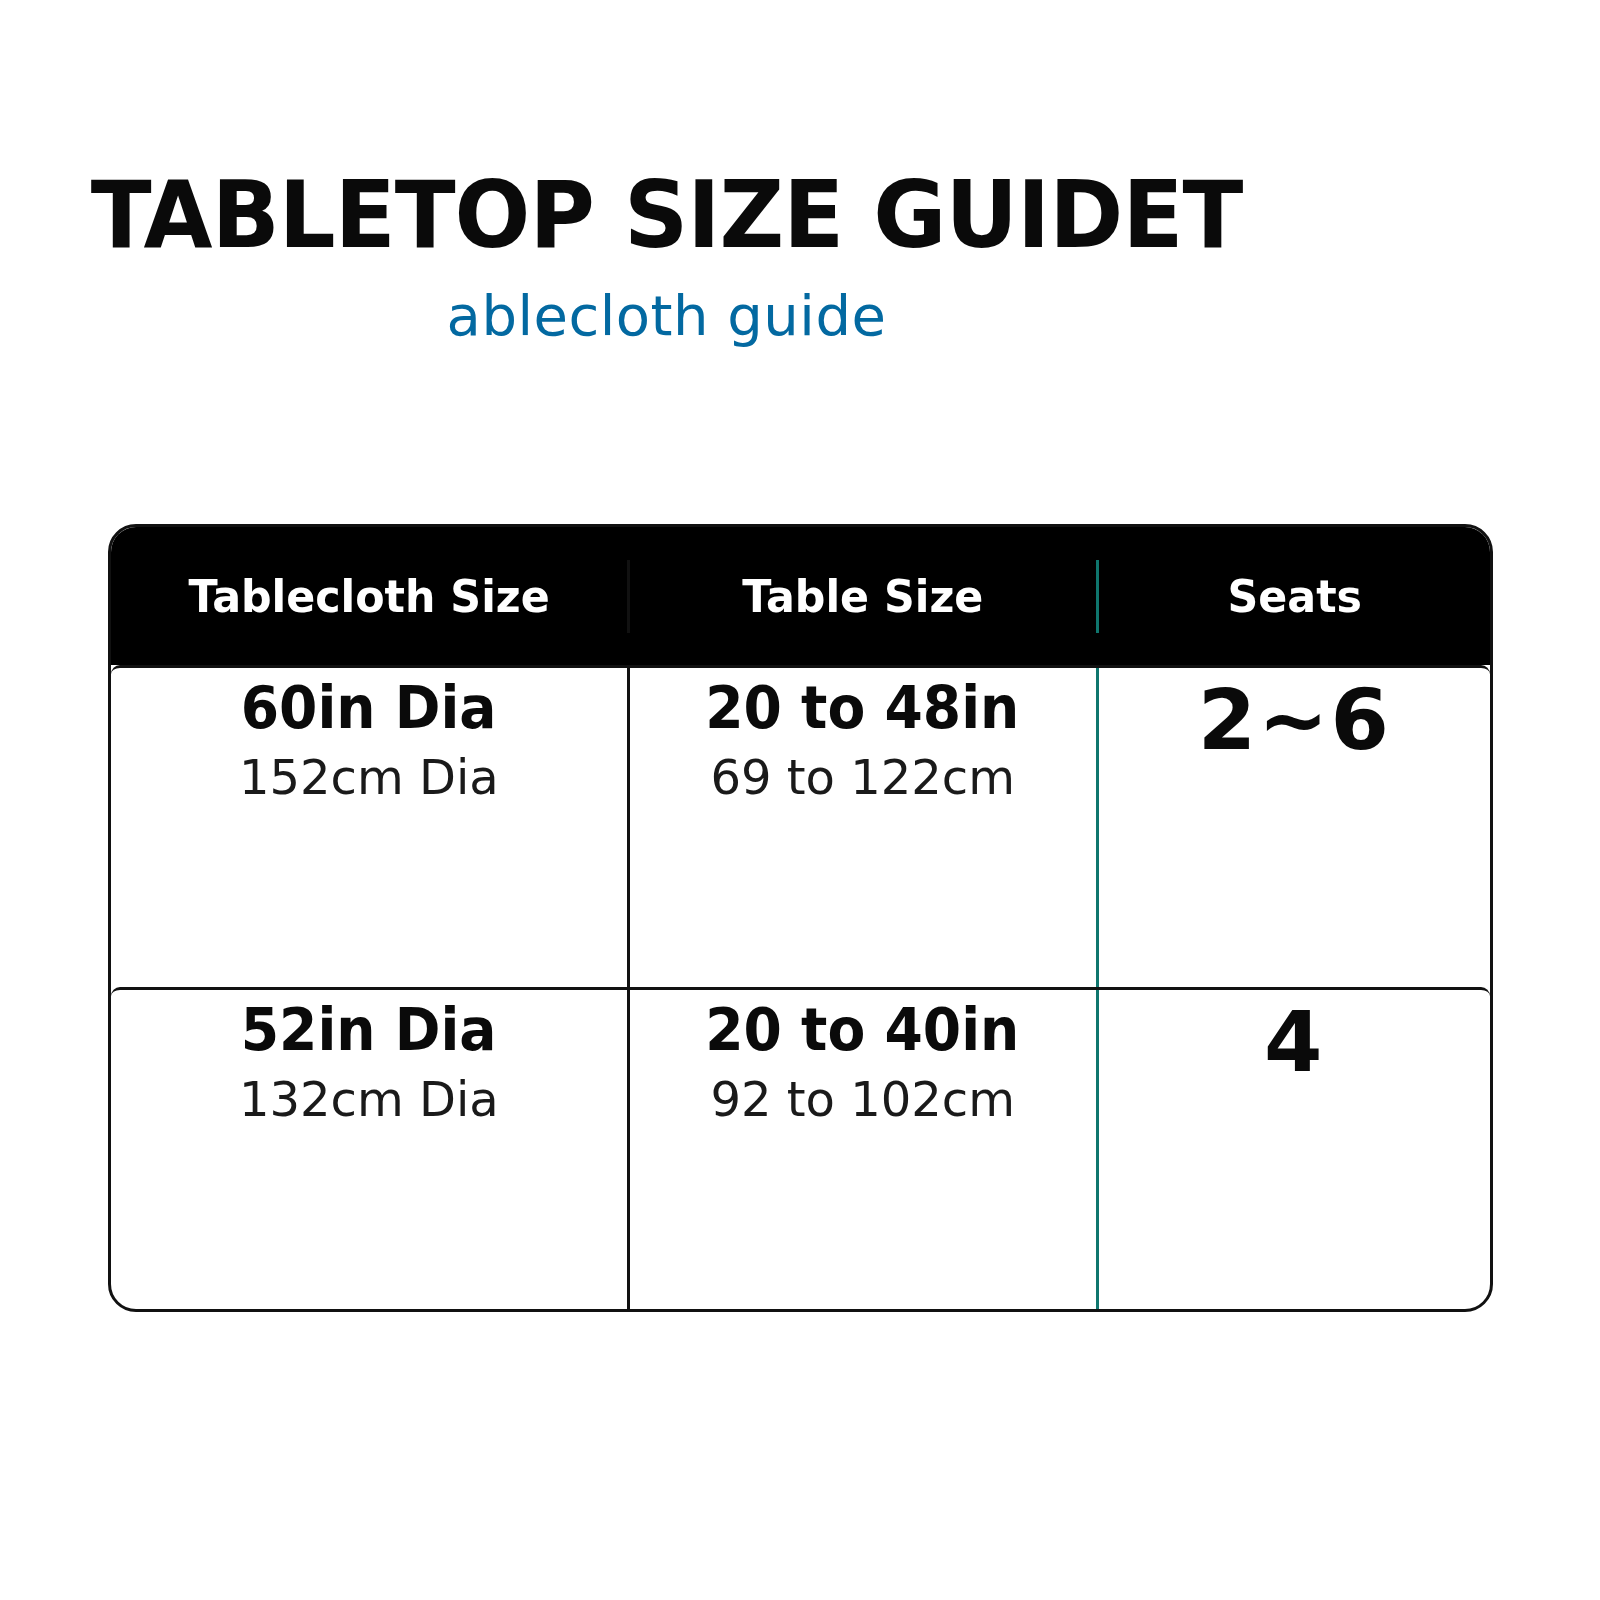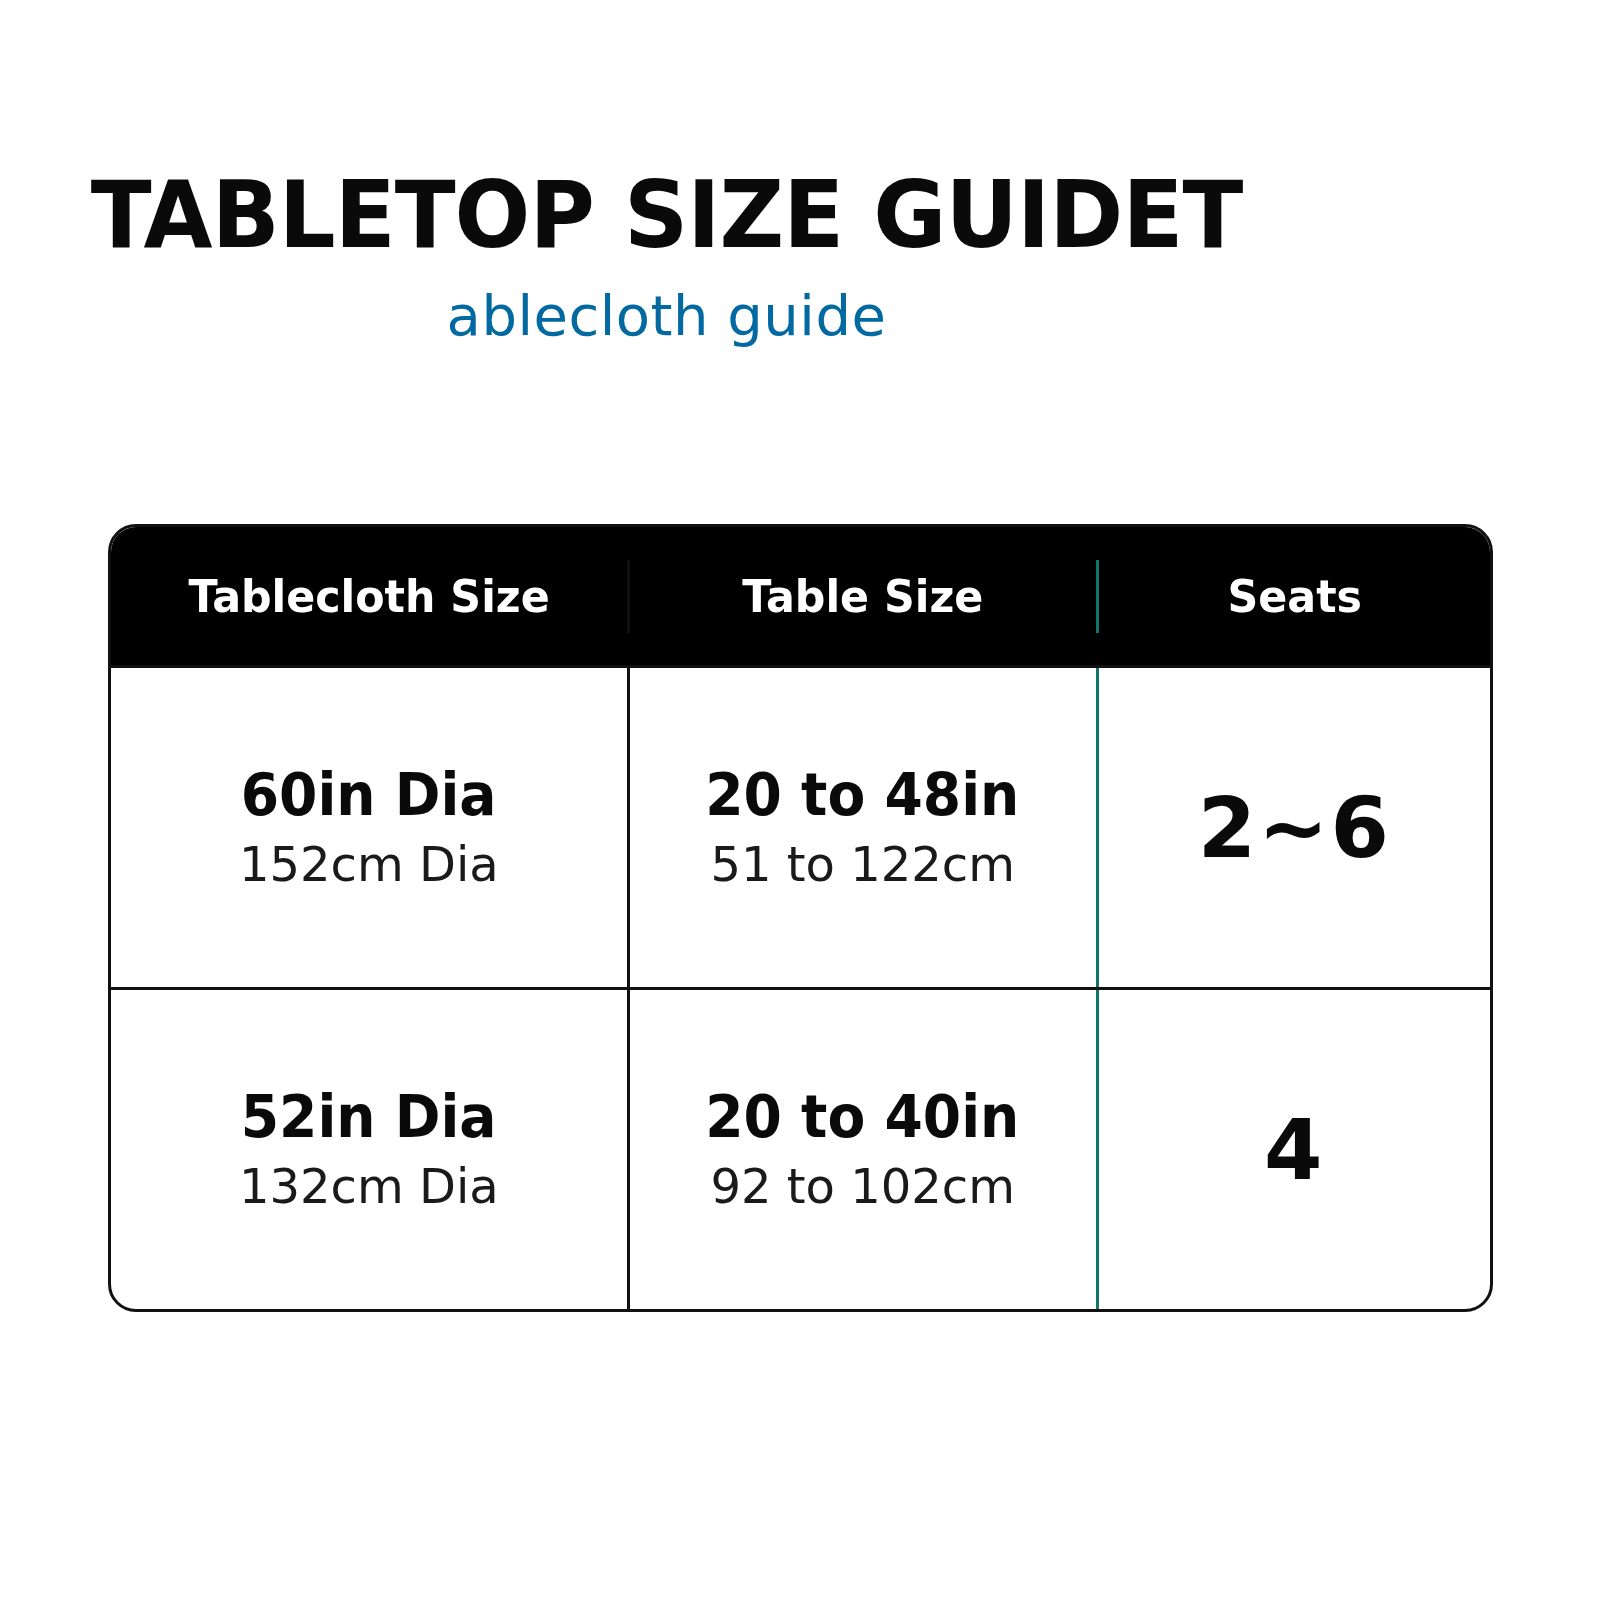--- a/index.html
+++ b/index.html
@@ -83,30 +83,30 @@
     text-align: center;
     letter-spacing: 0px;
     transform: scaleX(0.95);
   }
 
   .row {
     display: flex;
     flex: 1 1 0;
     align-items: stretch;
     border-top: 3px solid #111111;
+    border-radius: 9px;
   }
   .row:first-of-type {
     border-top: none;
   }
 
   .cell {
     display: flex;
     flex-direction: column;
     align-items: center;
-    justify-content: center;
     box-sizing: border-box;
     padding: 10px 6px;
   }
   .col-1 { flex: 0 0 37.4%; }
   .col-2 { flex: 0 0 34.0%; border-left: 3px solid #111111; }
   .col-3 { flex: 1 1 auto; border-left: 3px solid #0f766e; }
 
   .cell-main {
     font-family: "DejaVu Sans", sans-serif;
     font-weight: 700;
@@ -160,21 +160,21 @@
         </div>
       </div>
 
       <div class="row">
         <div class="cell col-1">
           <span class="cell-main">60in Dia</span>
           <span class="cell-sub">152cm Dia</span>
         </div>
         <div class="cell col-2">
           <span class="cell-main">20 to 48in</span>
-          <span class="cell-sub">51 to 122cm</span>
+          <span class="cell-sub">69 to 122cm</span>
         </div>
         <div class="cell col-3">
           <span class="cell-seats">2~6</span>
         </div>
       </div>
 
       <div class="row">
         <div class="cell col-1">
           <span class="cell-main">52in Dia</span>
           <span class="cell-sub">132cm Dia</span>

